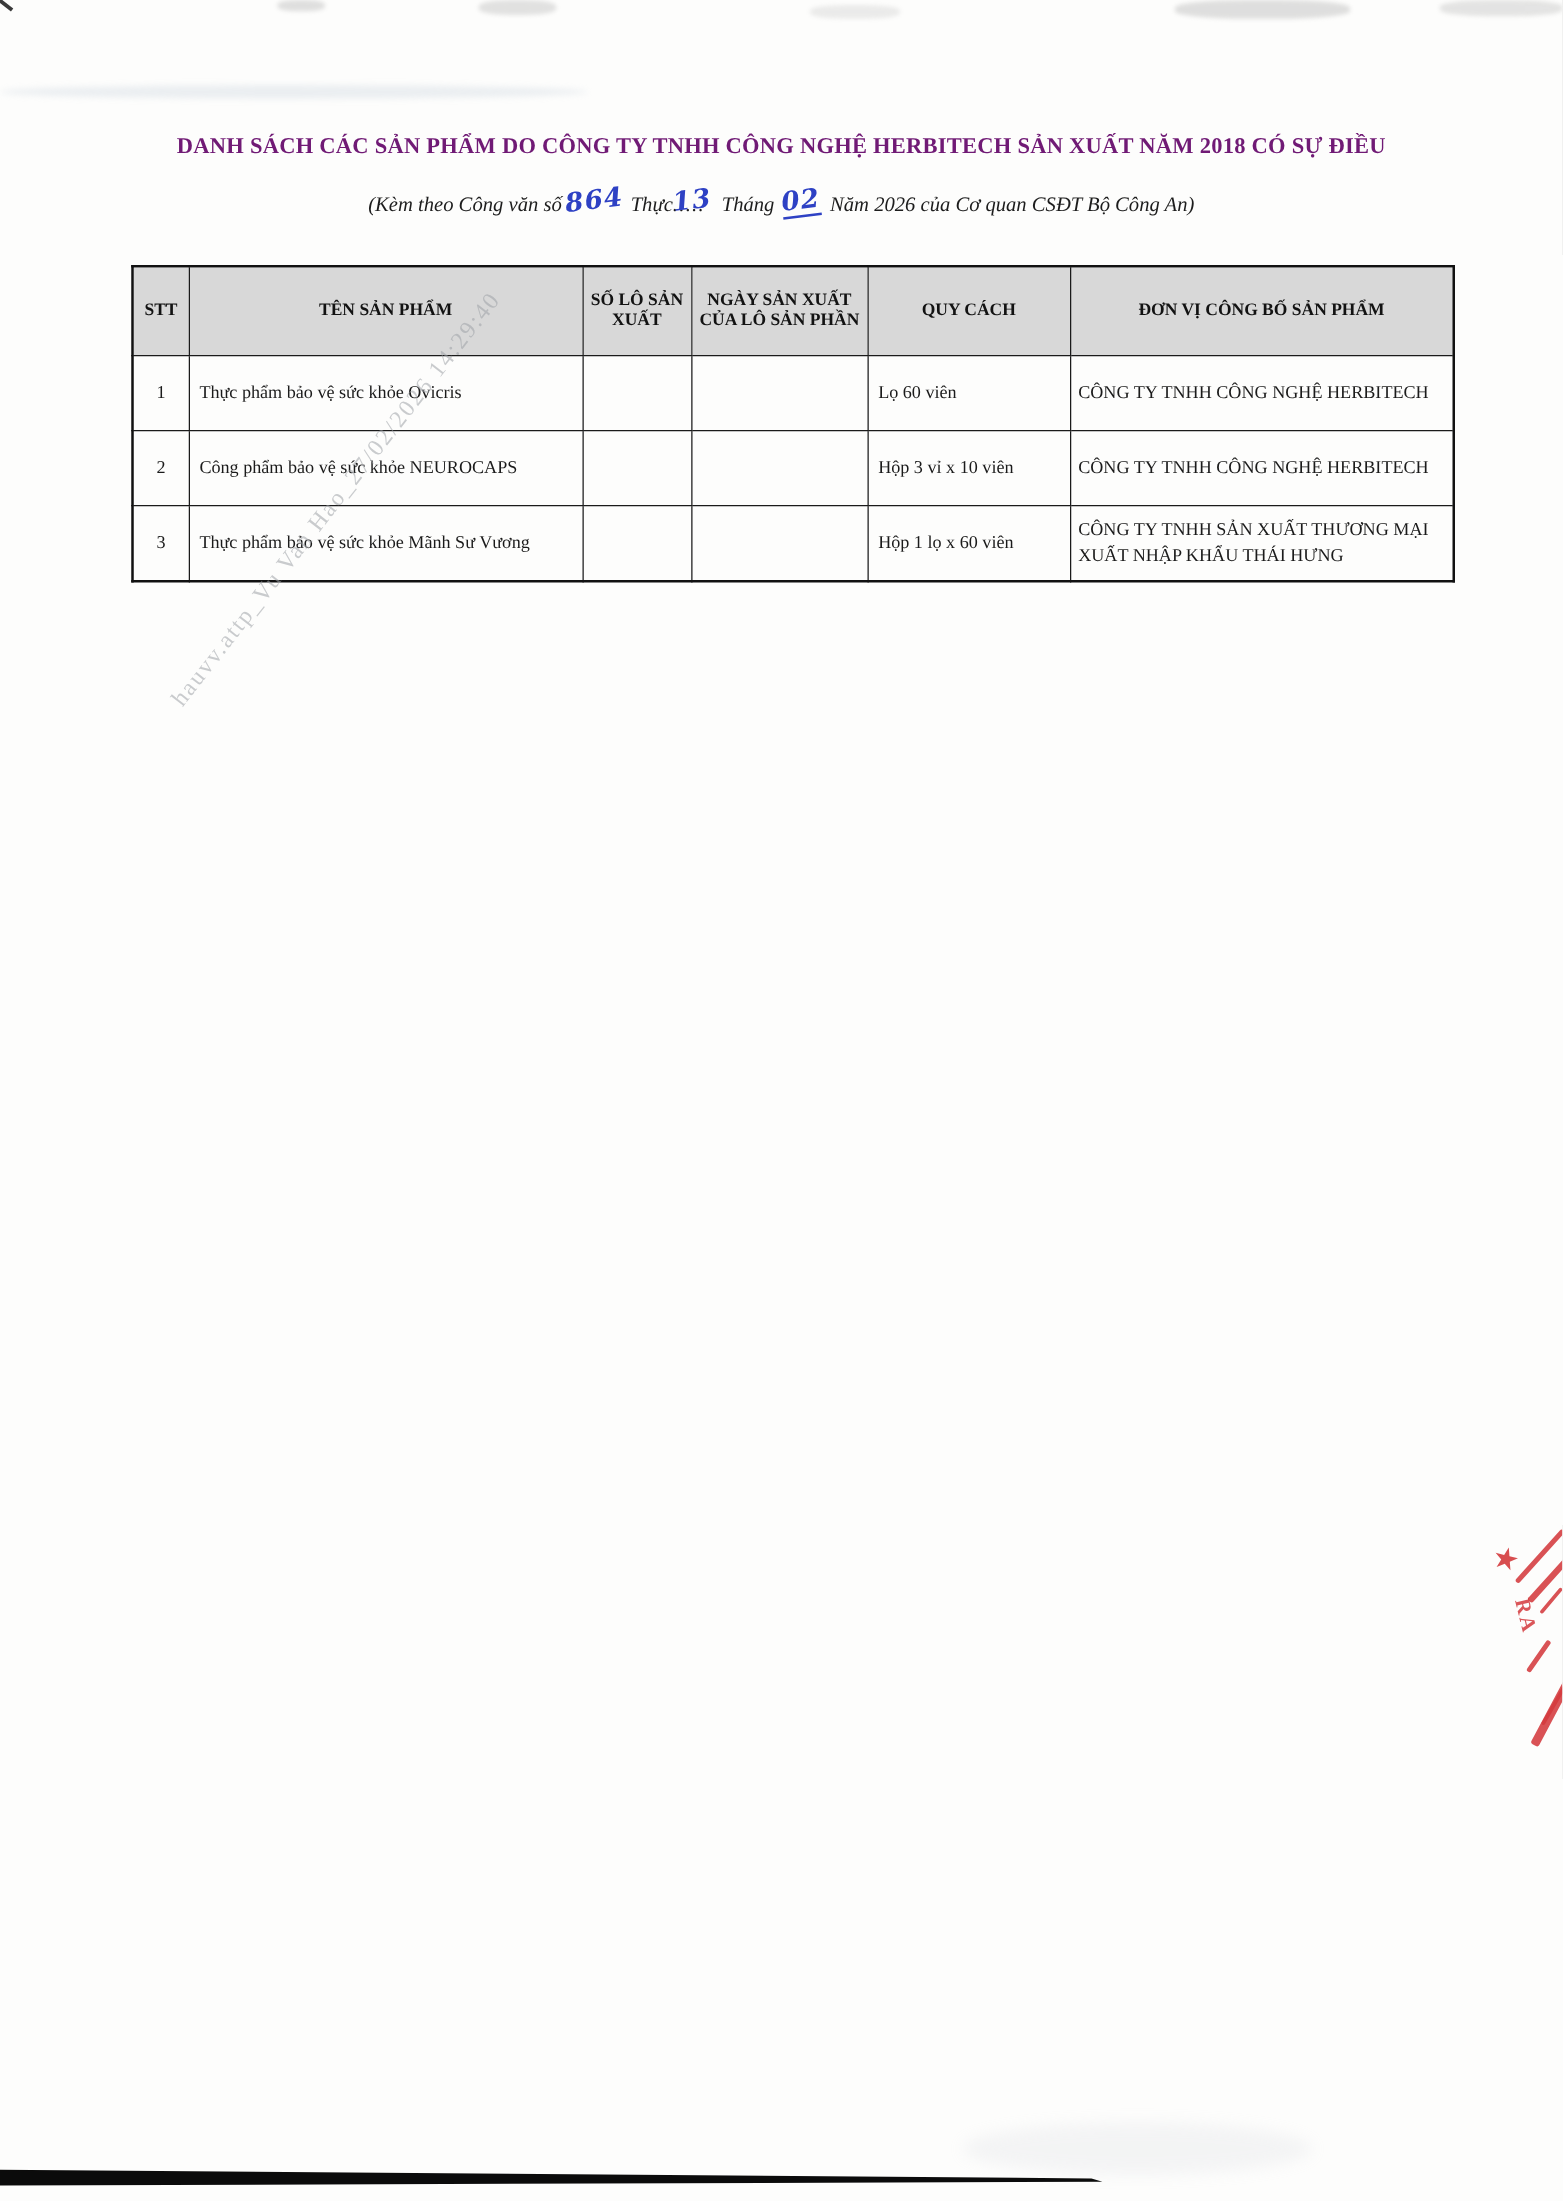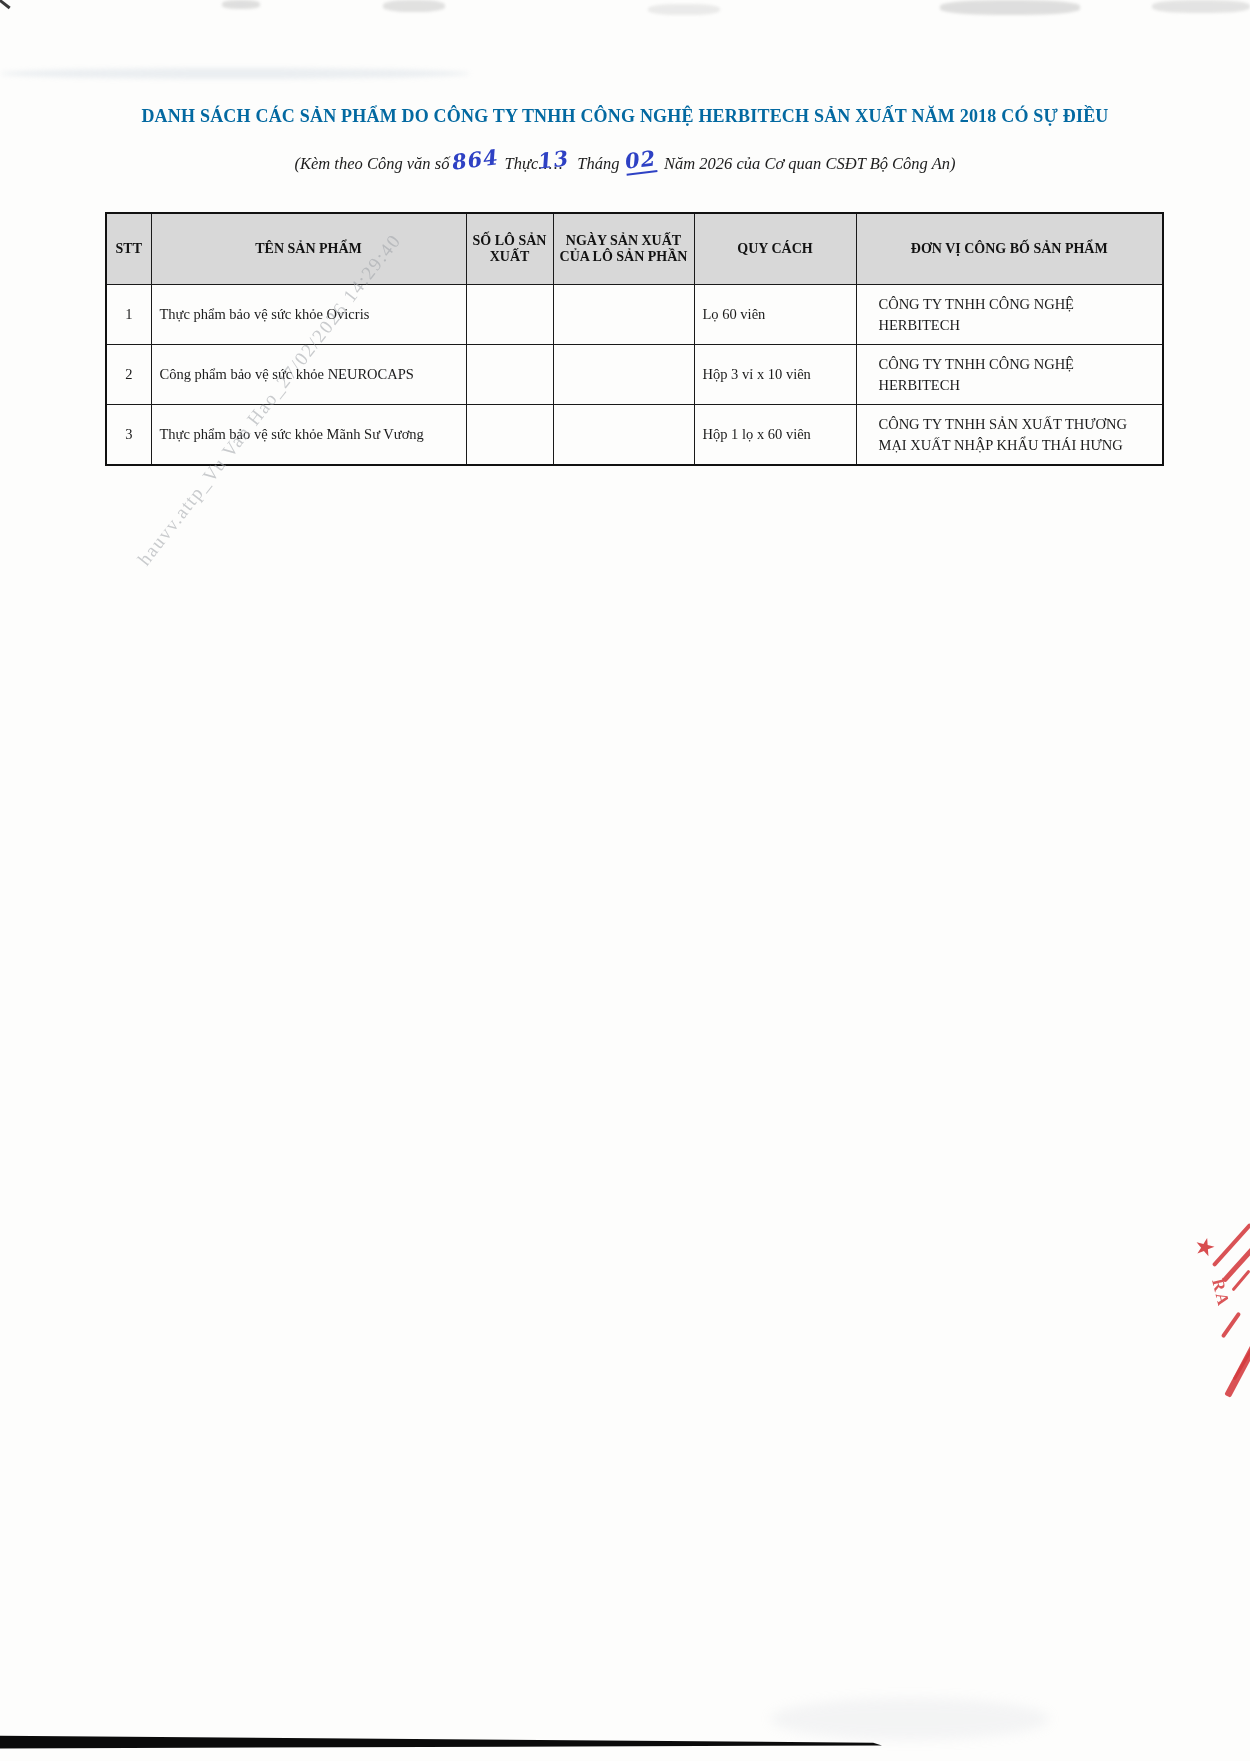--- a/index.html
+++ b/index.html
@@ -4,21 +4,21 @@
 <style>
   html,body{margin:0;padding:0;background:#e8e8e8;}
   #page{
     position:relative;width:1250px;height:1761px;background:#fdfdfc;
     font-family:"Liberation Serif","DejaVu Serif",serif;color:#1b1b1b;
     overflow:hidden;margin:0 auto;
   }
   
   .title{
     position:absolute;left:95px;top:107px;width:1060px;text-align:center;
-    font-weight:bold;font-size:18px;line-height:19.5px;letter-spacing:.2px;color:#0369a1;
+    font-weight:bold;font-size:18px;line-height:19.5px;letter-spacing:.2px;color:#701a75;
   }
   .subtitle{
     position:absolute;left:95px;top:149px;width:1060px;text-align:center;
     font-style:italic;font-size:16.5px;color:#1d1d1d;white-space:nowrap;
   }
   .hand{
     font-family:"DejaVu Serif",serif;font-style:italic;font-weight:600;
     color:#2e41c4;font-size:21px;display:inline-block;transform:rotate(-7deg);
     position:relative;top:-2px;letter-spacing:1px;
   }
@@ -36,21 +36,21 @@
     font-size:14.5px;overflow:hidden;
   }
   .products th{
     background:#d8d8d8;font-weight:bold;text-align:center;
     font-size:14px;line-height:16.5px;padding:2px 4px;height:66px;color:#121212;
   }
   .products td{height:55px;background:transparent;}
   .products{border:2.4px solid #111;}
   .c-stt{text-align:center;}
   .c-ten,.c-quy_cach{ text-align:left;padding:2px 8px;}
-  .c-don_vi{text-align:left;padding:2px 22px;line-height:1.4;font-size:14.5px;}
+  .c-don_vi{text-align:left;padding:2px 6px;line-height:1.4;font-size:14.5px;}
   
   .watermark{
     position:absolute;left:142px;top:552px;transform:rotate(-52deg);
     transform-origin:0 50%;white-space:nowrap;
     font-family:"Liberation Serif",serif;font-size:19px;letter-spacing:1.6px;
     color:#9fa3a8;opacity:.55;pointer-events:none;
   }
   
   .stamp-clip{position:absolute;left:1178px;top:1195px;width:72px;height:205px;overflow:hidden;}
   .stamp-clip>*{position:absolute;}

